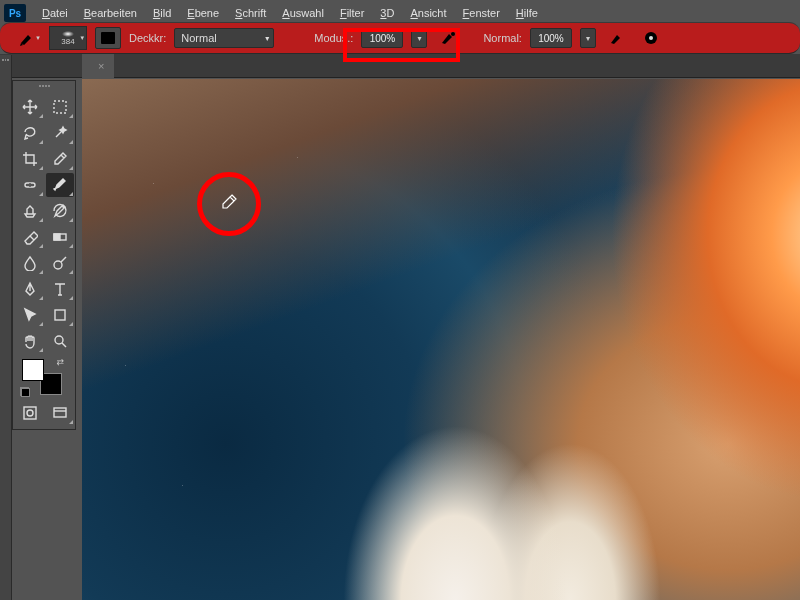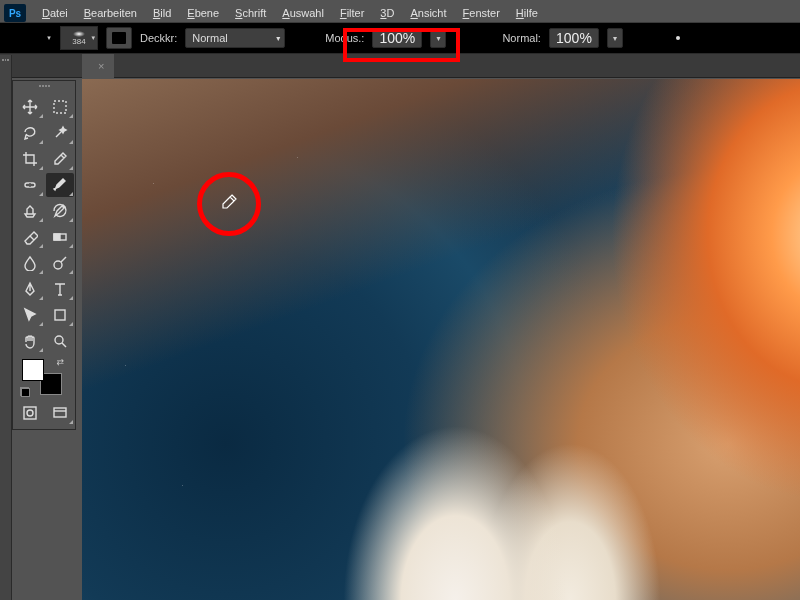--- a/index.html
+++ b/index.html
@@ -5,30 +5,30 @@
   * { margin: 0; padding: 0; box-sizing: border-box; font-family: Tahoma, Arial, sans-serif; }
   body { background: #535353; width: 800px; height: 600px; overflow: hidden; position: relative; }
   
   
   .menubar { height: 22px; background: #535353; display: flex; align-items: flex-end; padding-left: 4px; color: #e0e0e0; font-size: 11px; }
   .ps-logo { width: 22px; height: 18px; background: #001e36; color: #31a8ff; font-weight: bold; font-size: 10px; display: flex; align-items: center; justify-content: center; border-radius: 2px; margin-right: 8px; }
   .menuitem { padding: 3px 8px; cursor: pointer; }
   .menuitem .ul { text-decoration: underline; }
   
   
-  .optionsbar { height: 32px; background: #000000; display: flex; align-items: center; padding-left: 28px; color: #e0e0e0; font-size: 11px; border-top: 1px solid #3a3a3a; border-bottom: 1px solid #2a2a2a; gap: 8px; }
+  .optionsbar { height: 32px; background: #b91c1c; display: flex; align-items: center; padding-left: 17px; color: #e0e0e0; font-size: 11px; border-top: 1px solid #3a3a3a; border-bottom: 1px solid #2a2a2a; gap: 8px; border-radius: 11px; }
   .optionsbar .brush-icon { width: 24px; height: 20px; display: flex; align-items: center; justify-content: center; }
   .brush-preview { width: 38px; height: 24px; background: #3a3a3a; border: 1px solid #2a2a2a; display: flex; flex-direction: column; align-items: center; justify-content: center; font-size: 8px; color: #ccc; position: relative; }
   .brush-preview .dot { width: 12px; height: 6px; background: radial-gradient(ellipse, #fff 0%, rgba(255,255,255,0) 70%); }
   .brush-preview .chev { position: absolute; right: 2px; top: 50%; transform: translateY(-50%); font-size: 7px; }
   .btn-icon { width: 26px; height: 22px; background: #4a4a4a; border: 1px solid #2a2a2a; display: flex; align-items: center; justify-content: center; border-radius: 2px; }
   .label { color: #d0d0d0; }
   .combo { height: 20px; background: #3f3f3f; border: 1px solid #2a2a2a; display: flex; align-items: center; padding: 0 18px 0 6px; color: #ddd; font-size: 11px; position: relative; border-radius: 2px; min-width: 100px; }
   .combo .chev { position: absolute; right: 4px; font-size: 8px; }
-  .numfield { height: 20px; background: #3f3f3f; border: 1px solid #2a2a2a; display: flex; align-items: center; justify-content: center; color: #eee; font-size: 14px; width: 50px; border-radius: 2px; }
+  .numfield { height: 20px; background: #3f3f3f; border: 1px solid #2a2a2a; display: flex; align-items: center; justify-content: center; color: #eee; font-size: 10px; width: 42px; border-radius: 2px; }
   .chev-btn { width: 16px; height: 20px; background: #3f3f3f; border: 1px solid #2a2a2a; display: flex; align-items: center; justify-content: center; font-size: 8px; color: #ccc; border-radius: 2px; }
   
   
   .highlight-opacity { position: absolute; border: 4px solid #ff0000; pointer-events: none; }
   
   
   .tabbar { height: 24px; background: #3a3a3a; display: flex; align-items: center; padding-left: 82px; color: #ccc; font-size: 11px; border-bottom: 1px solid #222; }
   .doctab { height: 24px; background: #535353; padding: 0 10px; display: flex; align-items: center; gap: 6px; position: relative; }
   .doctab .close { font-size: 11px; color: #999; padding-left: 6px; }
   

